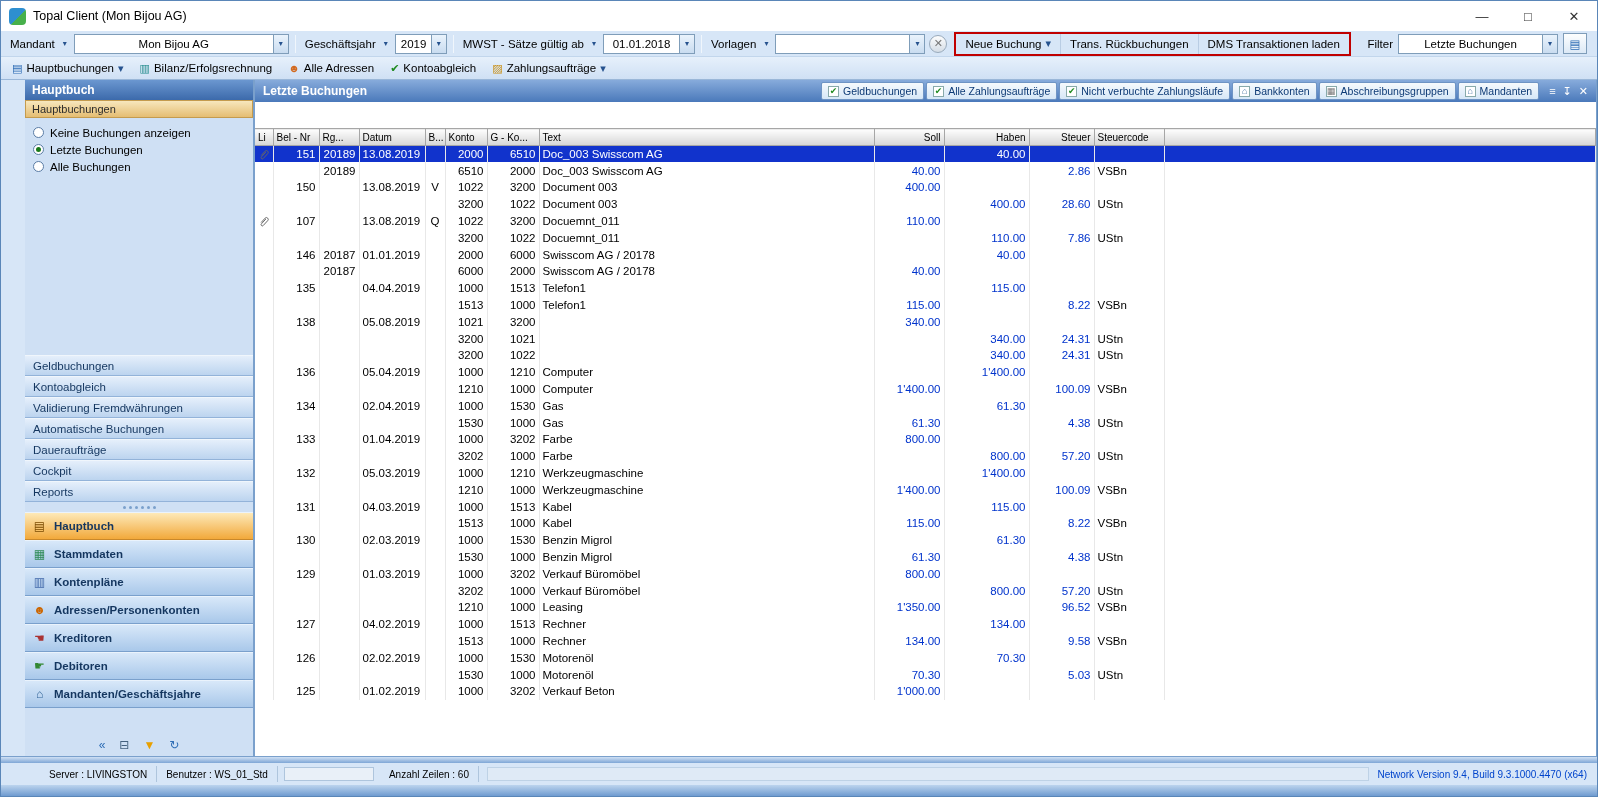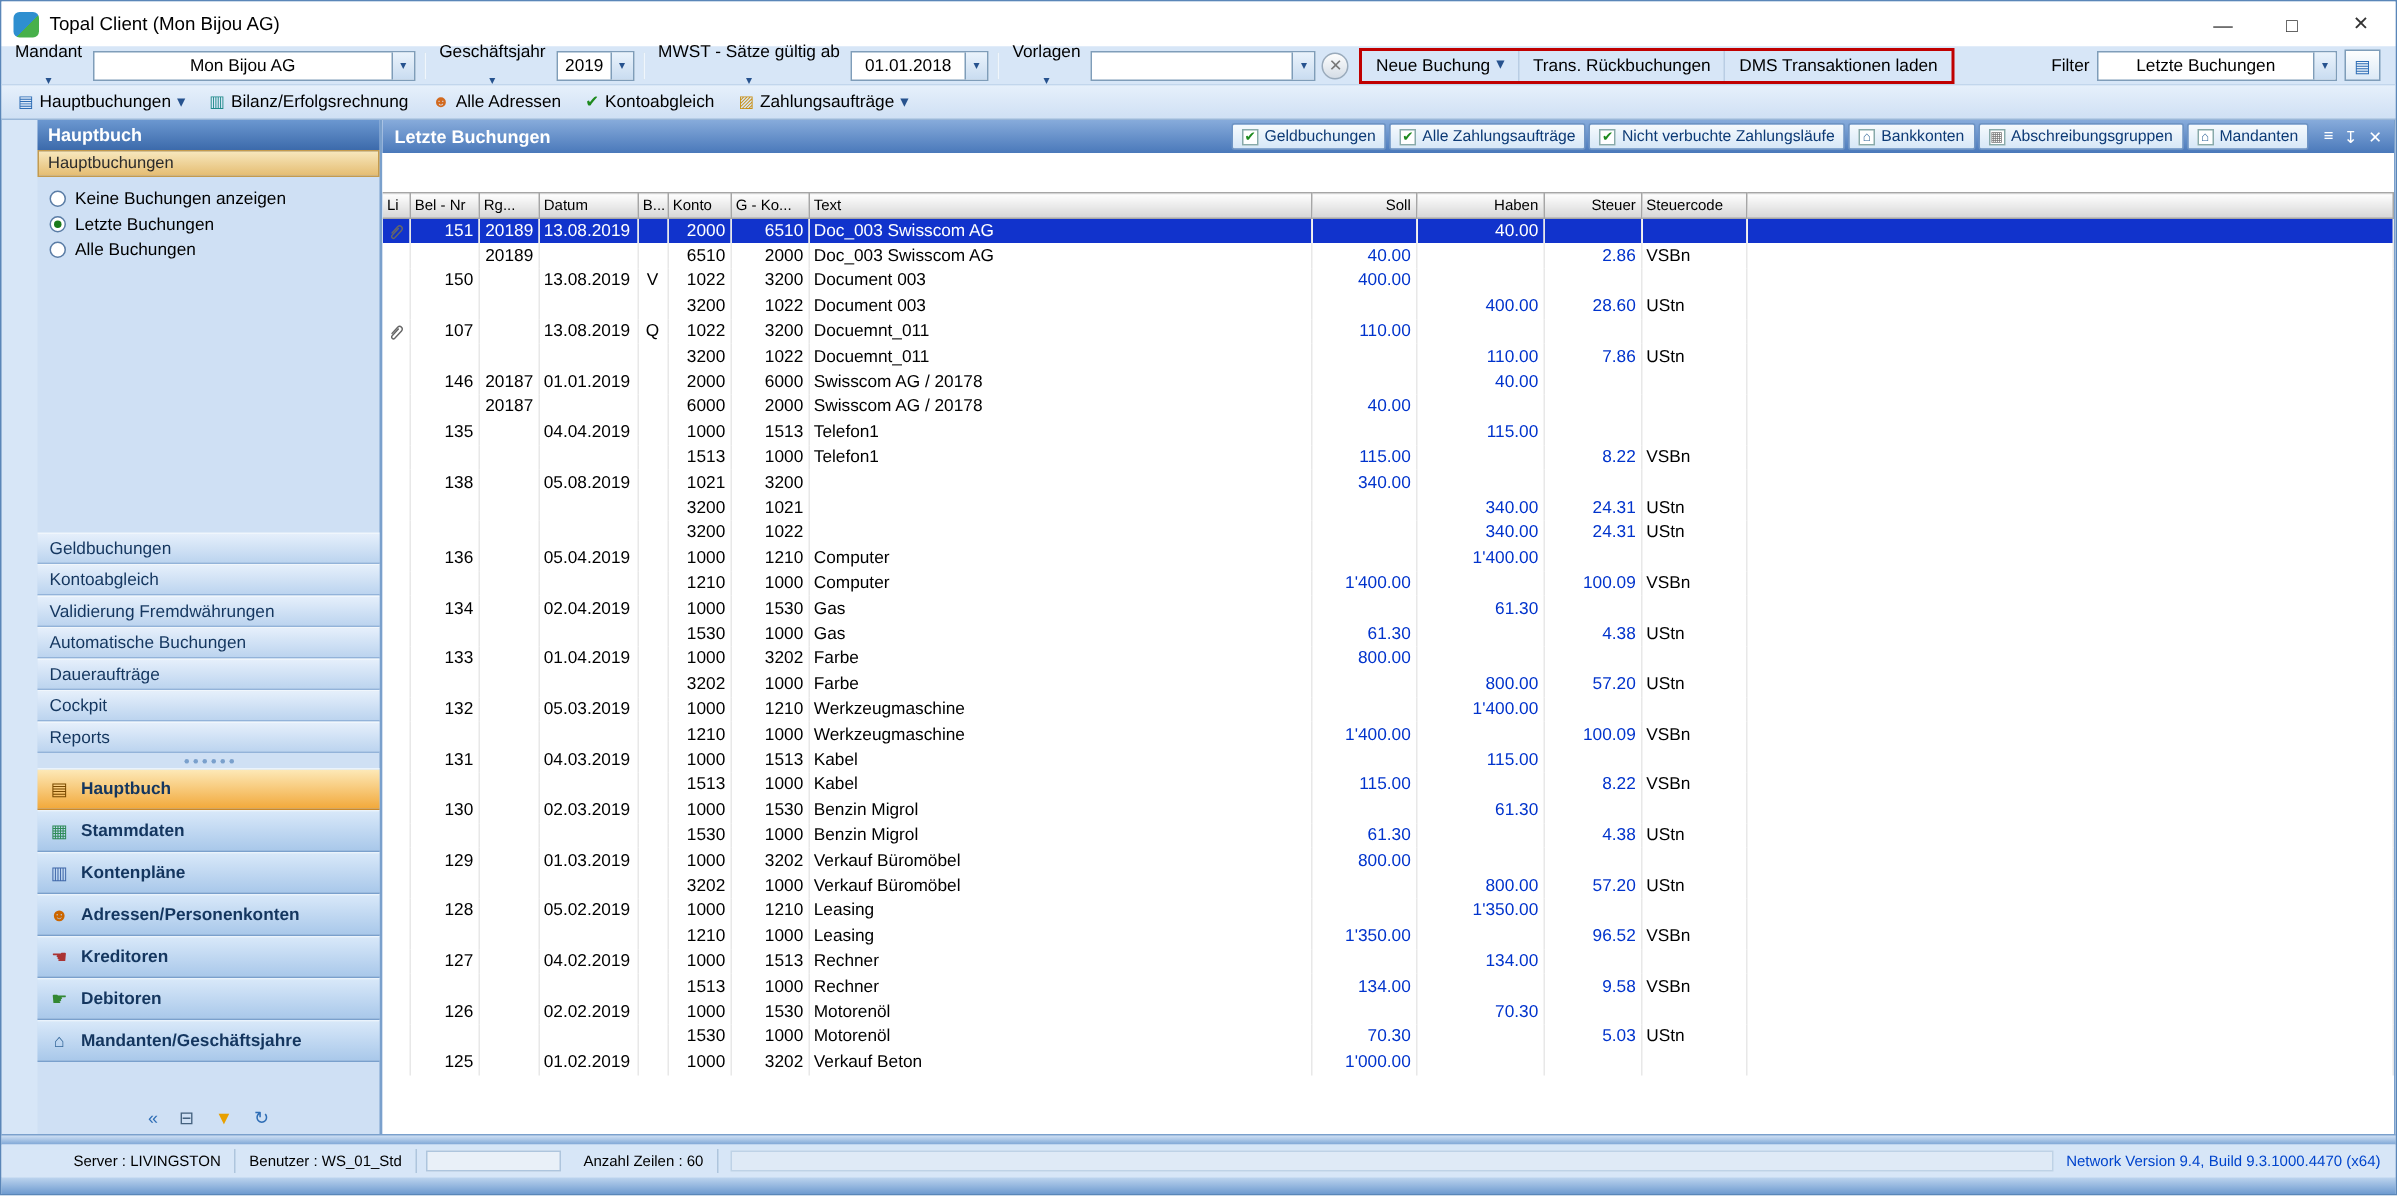--- a/index.html
+++ b/index.html
@@ -13,21 +13,21 @@
   .title-text { font-size:12.5px; }
   .win-controls { margin-left:auto; display:flex; height:100%; }
   .win-btn { width:46px; height:100%; display:flex; align-items:center; justify-content:center; font-size:13px; color:#333; }
 
   
   .menubar { height:24px; background:linear-gradient(#f4f9fe,#d9e7f7); border-bottom:1px solid #c2d6ec; display:flex; align-items:center; padding-left:10px; flex:none; }
   .menu-item { padding:0 10px; font-size:12px; }
 
   
   .tb1 { height:26px; background:#d7e6f7; display:flex; align-items:center; padding:0 6px; gap:4px; flex:none; border-bottom:1px solid #c2d6ec; }
-  .tb-label { display:inline-flex; align-items:center; gap:8px; padding:0 3px; white-space:nowrap;flex-direction:column; }
+  .tb-label { display:inline-flex; align-items:center; gap:8px; padding:0 3px; white-space:nowrap; }
   .dd { font-size:8px; color:#26528e; }
   .combo { display:inline-flex; align-items:center; border:1px solid #7f9db9; background:#fff; height:20px; flex:none; }
   .combo .val { padding:0 5px; white-space:nowrap; overflow:hidden; flex:1;text-align:center; }
   .combo .cbtn { width:15px; height:100%; border-left:1px solid #7f9db9; background:linear-gradient(#eaf3fc,#c9dcf0); display:flex; align-items:center; justify-content:center; }
   .round-btn { width:18px; height:18px; border-radius:50%; background:linear-gradient(#fdfdfd,#d5dde6); border:1px solid #9ab; display:flex; align-items:center; justify-content:center; color:#777; font-size:11px; }
   .redbox { border:2px solid #c00000; display:flex; align-items:stretch; height:24px; margin:0 3px; background:#d7e6f7; }
   .flatbtn { display:flex; align-items:center; gap:4px; padding:0 9px; border-right:1px solid #b9cde4; white-space:nowrap; }
   .flatbtn:last-child { border-right:none; }
   .filter-group { margin-left:auto; display:flex; align-items:center; gap:5px; padding-right:4px; }
   .doc-btn { width:24px; height:21px; border:1px solid #7f9db9; background:linear-gradient(#fdfefe,#dce9f6); display:flex; align-items:center; justify-content:center; color:#2e6db5; }
@@ -762,35 +762,20 @@
                 <td class="a-r">1000</td>
                 <td class="a-l">Verkauf Büromöbel</td>
                 <td class="a-num"></td>
                 <td class="a-num">800.00</td>
                 <td class="a-num">57.20</td>
                 <td class="a-l">UStn</td>
                 <td></td>
               </tr>
               <tr>
                 <td class="c-li"></td>
-                <td class="a-r">128</td>
-                <td class="a-r"></td>
-                <td class="a-l">05.02.2019</td>
-                <td class="a-c"></td>
-                <td class="a-r">1000</td>
-                <td class="a-r">1210</td>
-                <td class="a-l">Leasing</td>
-                <td class="a-num"></td>
-                <td class="a-num">1'350.00</td>
-                <td class="a-num"></td>
-                <td class="a-l"></td>
-                <td></td>
-              </tr>
-              <tr>
-                <td class="c-li"></td>
                 <td class="a-r"></td>
                 <td class="a-r"></td>
                 <td class="a-l"></td>
                 <td class="a-c"></td>
                 <td class="a-r">1210</td>
                 <td class="a-r">1000</td>
                 <td class="a-l">Leasing</td>
                 <td class="a-num">1'350.00</td>
                 <td class="a-num"></td>
                 <td class="a-num">96.52</td>

